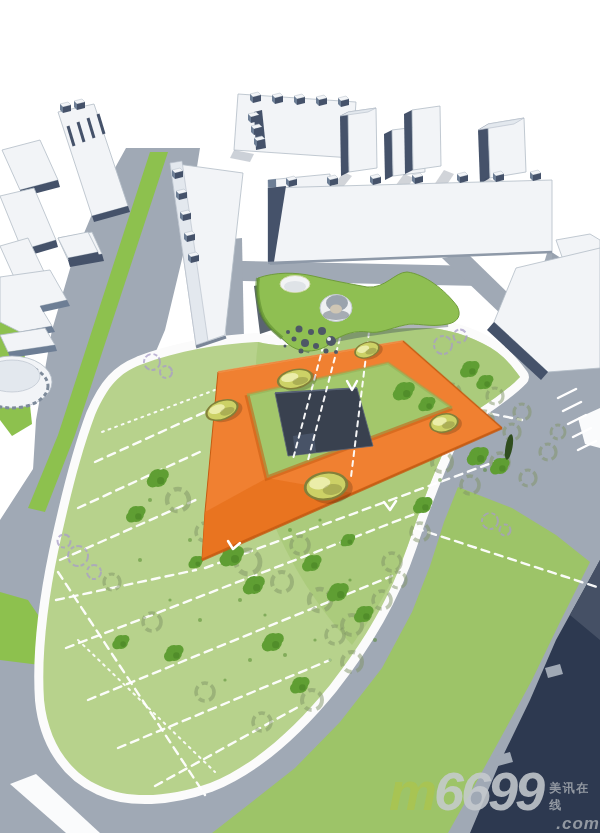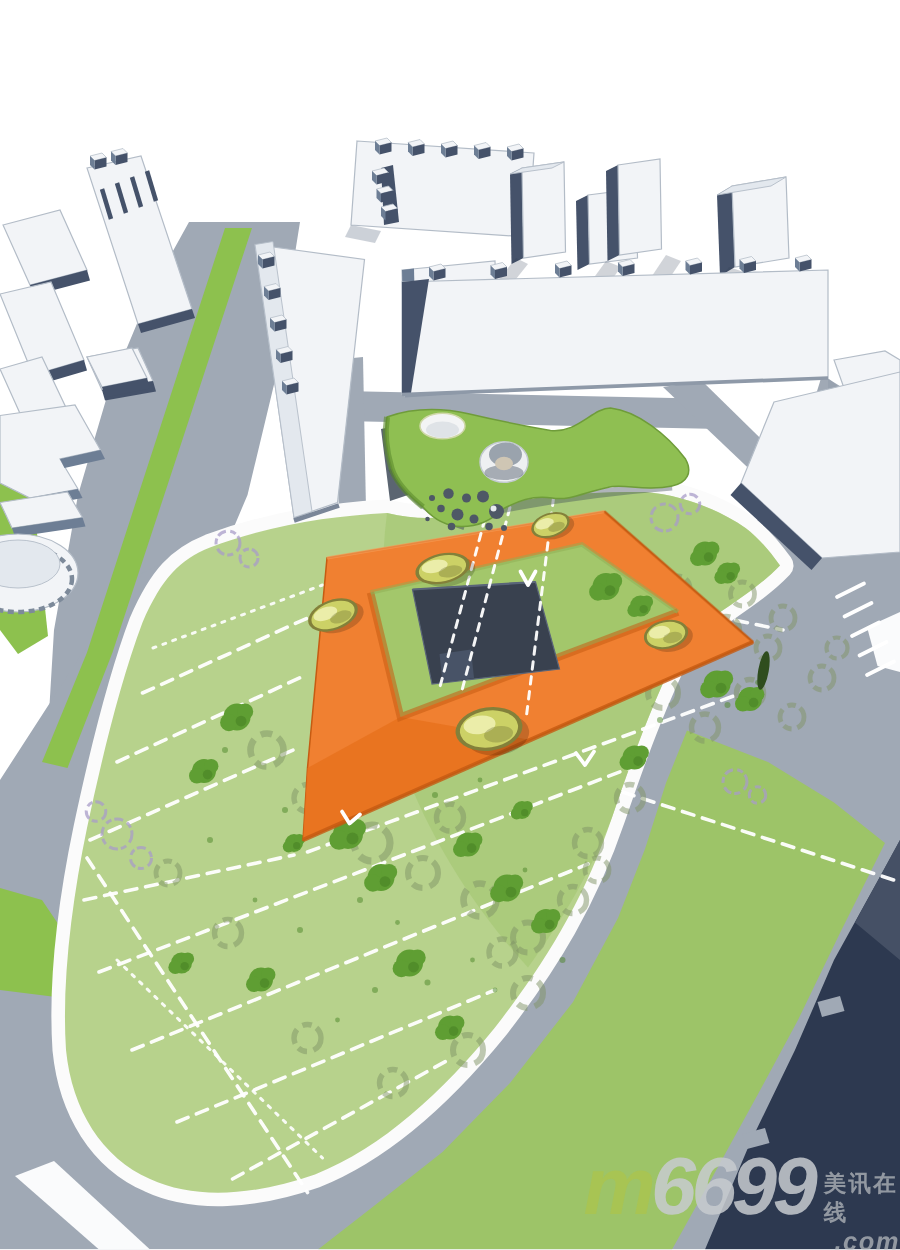--- a/index.html
+++ b/index.html
@@ -31,21 +31,21 @@
   .dome-sh{fill:#000;opacity:.18;}
   .dome-rim{fill:var(--dome_rim);}
   .dome-bd{fill:var(--dome_fill);}
   .dome-hi{fill:var(--dome_light);opacity:.9;}
   .dome-dk{fill:var(--dome_shadow);opacity:.35;}
   
   .watermark{position:absolute;left:389px;top:768px;display:flex;align-items:flex-start;opacity:.93;font-weight:bold;}
   .wm-m{font-size:54px;line-height:46px;font-style:italic;color:var(--wm_green);letter-spacing:-3px;}
   .wm-num{font-size:54px;line-height:46px;font-style:italic;color:var(--wm_gray);opacity:.92;letter-spacing:-3px;}
   .wm-right{display:flex;flex-direction:column;margin-left:7px;margin-top:12px;color:var(--wm_text);}
-  .wm-tag{font-size:15px;letter-spacing:1.5px;}
+  .wm-tag{font-size:12px;letter-spacing:1.5px;}
   .wm-dom{font-size:17px;font-style:italic;text-align:right;letter-spacing:1px;}
 </style>
 </head>
 <body>
 
 <div id="stage">
 <svg id="scene" width="600" height="833" viewBox="0 0 600 833">
   <defs>
     <g id="treeDef" class="tree">
       <circle r="10"></circle>

